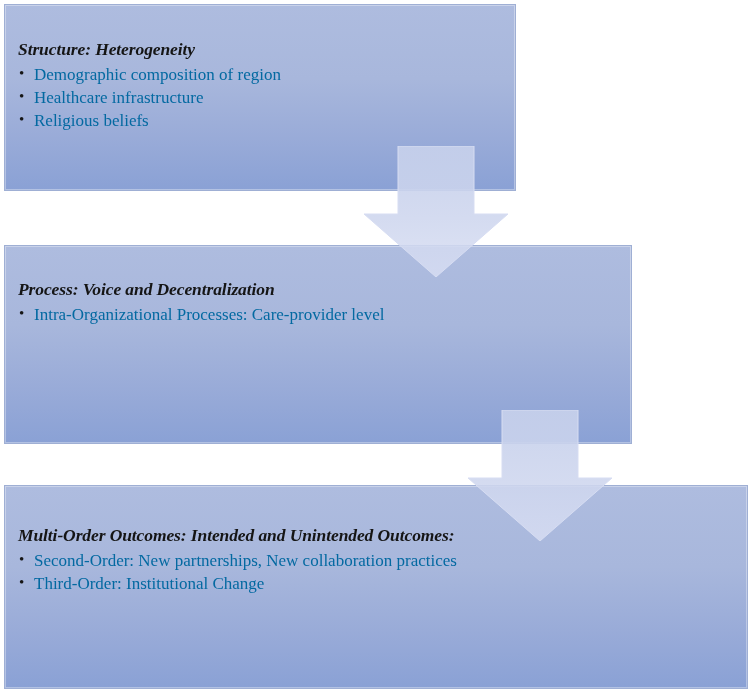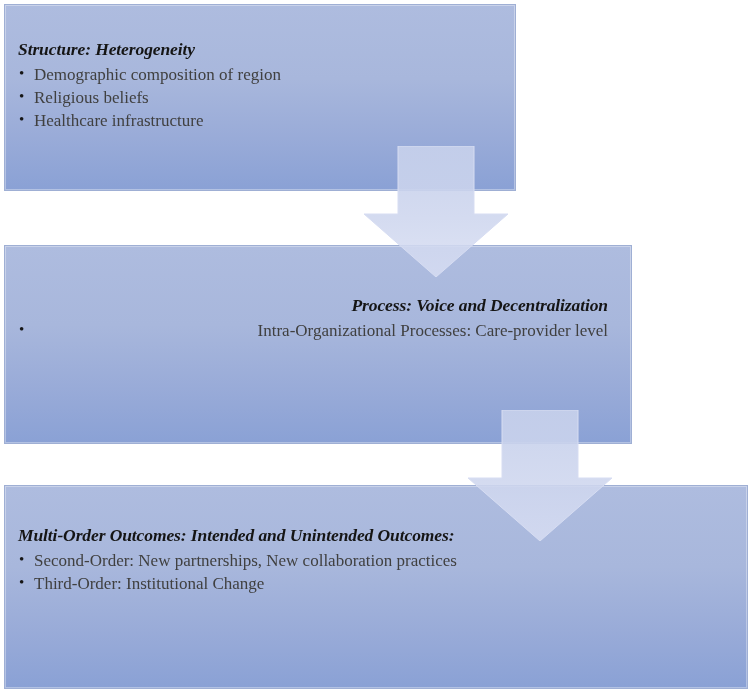--- a/index.html
+++ b/index.html
@@ -50,21 +50,21 @@
     height: 204px;
   }
 
   
   .stage-content {
     position: absolute;
     z-index: 3;
     color: #1a1a1a;
   }
   #content-structure { left: 18px; top: 38px;  width: 470px; }
-  #content-process   { left: 18px; top: 294px; width: 590px; text-align: right; }
+  #content-process   { left: 18px; top: 278px; width: 590px; }
   #content-outcomes  { left: 18px; top: 524px; width: 700px; }
 
   .stage-heading {
     font-weight: bold;
     font-style: italic;
     font-size: 17.5px;
     line-height: 1.32;
     margin: 0 0 3px 0;
     color: #151515;
     letter-spacing: -0.1px;
@@ -74,21 +74,21 @@
     list-style: none;
     margin: 0;
     padding: 0;
   }
   .bullet-item {
     position: relative;
     padding-left: 16px;
     font-size: 17px;
     line-height: 1.30;
     margin: 0 0 1px 0;
-    color: #404040;
+    color: #0369a1;
   }
   .bullet-item::before {
     content: "\2022";
     position: absolute;
     left: 1px;
     top: -1px;
     font-size: 15px;
     line-height: 1.38;
     color: #161616;
   }
@@ -138,22 +138,22 @@
         </linearGradient>
       </defs>
       <polygon points="34,0 110,0 110,68 144,68 72,131 0,68 34,68" fill="url(#arrGrad2)" stroke="#D7DDF2" stroke-width="1"></polygon>
     </svg>
   </div>
 
   <div class="stage-content" id="content-structure">
     <div class="stage-heading">Structure: Heterogeneity</div>
     <ul class="bullet-list">
       <li class="bullet-item">Demographic composition of region</li>
+      <li class="bullet-item">Healthcare infrastructure</li>
       <li class="bullet-item">Religious beliefs</li>
-      <li class="bullet-item">Healthcare infrastructure</li>
     </ul>
   </div>
 
   <div class="stage-content" id="content-process">
     <div class="stage-heading">Process: Voice and Decentralization</div>
     <ul class="bullet-list">
       <li class="bullet-item">Intra-Organizational Processes: Care-provider level</li>
     </ul>
   </div>
 

